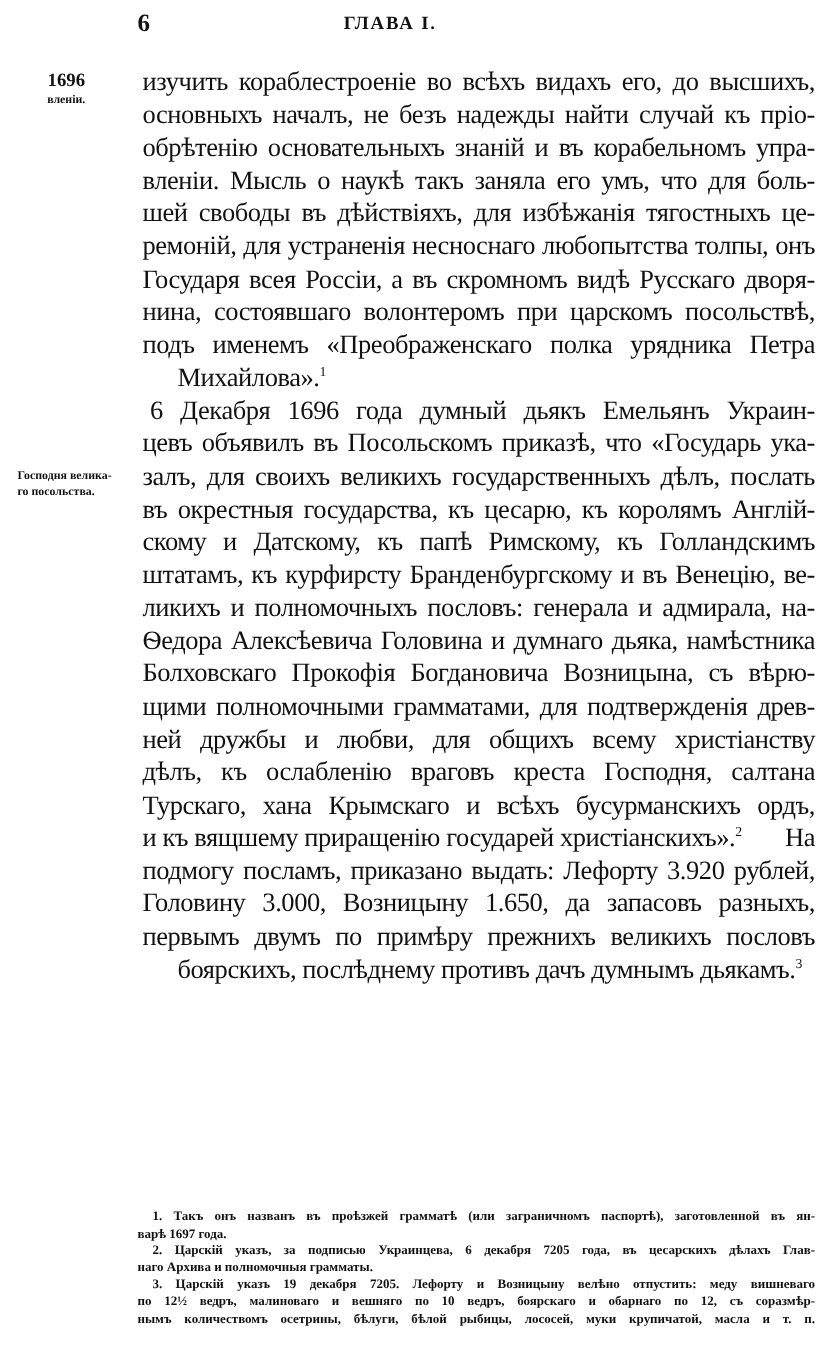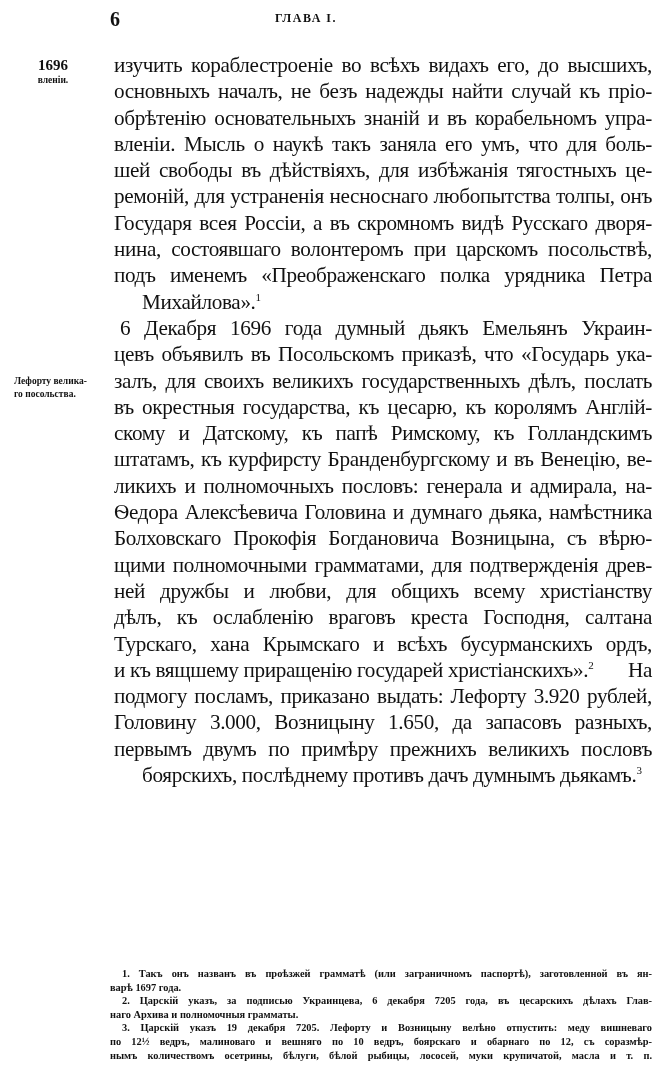--- a/index.html
+++ b/index.html
@@ -7,21 +7,21 @@
       width: 660px; height: 1084px; position: relative; overflow: hidden;
       font-family: "Liberation Serif", "DejaVu Serif", serif; color: #111;
     }
     .running-head {
       position: absolute; top: 8px; left: 0; width: 660px; height: 24px;
     }
     .page-number {
       position: absolute; left: 110px; top: 0; font-size: 20px; font-weight: bold;
     }
     .chapter-title {
-      position: absolute; left: 275px; top: 3px; font-size: 12px; font-weight: bold;
+      position: absolute; left: 275px; top: 3px; font-size: 15px; font-weight: bold;
       letter-spacing: 1.5px;
     }
     .margin-note {
       position: absolute; font-weight: bold; text-align: center; line-height: 13px;
     }
     .mn-1 { left: 18px; top: 56px; width: 70px; }
     .mn-1 .year { font-size: 15px; display: block; line-height: 18px; }
     .mn-1 .month { font-size: 9.5px; display: block; }
     .mn-2 { left: 14px; top: 375px; width: 100px; text-align: left; font-size: 9.5px; }
     .body-text {
@@ -48,21 +48,21 @@
   <span class="page-number">6</span>
   <span class="chapter-title">ГЛАВА I.</span>
 </div>
 
 <div class="margin-note mn-1">
   <span class="year">1696</span>
   <span class="month">вленіи.</span>
 </div>
 
 <div class="margin-note mn-2">
-  <span style="display:block">Лефорту велика-</span>
+  <span style="display:block">Господня велика-</span>
   <span style="display:block">го посольства.</span>
 </div>
 
 <div class="body-text">
   <span class="line">изучить кораблестроеніе во всѣхъ видахъ его, до высшихъ,</span>
   <span class="line">основныхъ  началъ, не безъ надежды найти случай къ пріо-</span>
   <span class="line">обрѣтенію основательныхъ знаній и въ корабельномъ упра-</span>
   <span class="line">вленіи.  Мысль о наукѣ такъ заняла его умъ, что для боль-</span>
   <span class="line">шей  свободы въ дѣйствіяхъ, для избѣжанія тягостныхъ це-</span>
   <span class="line">ремоній, для устраненія несноснаго любопытства толпы, онъ</span>

